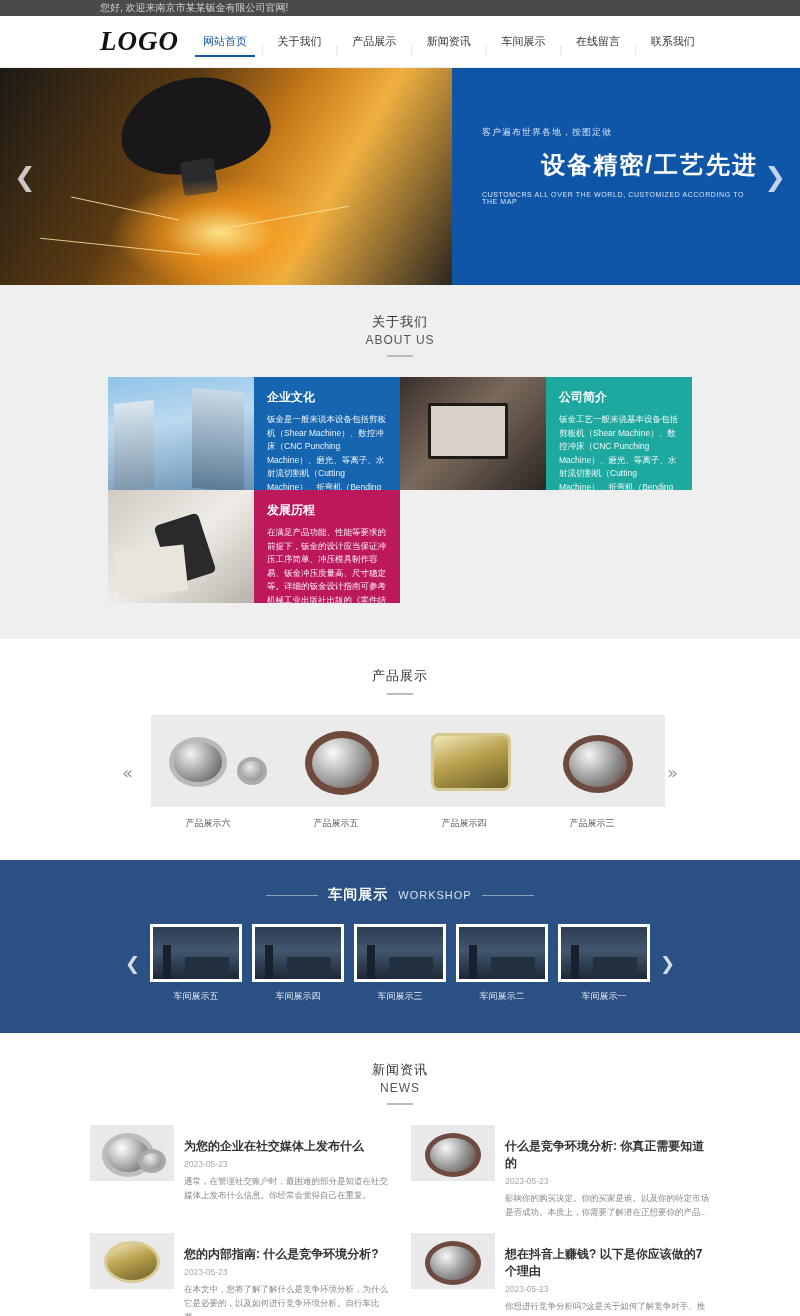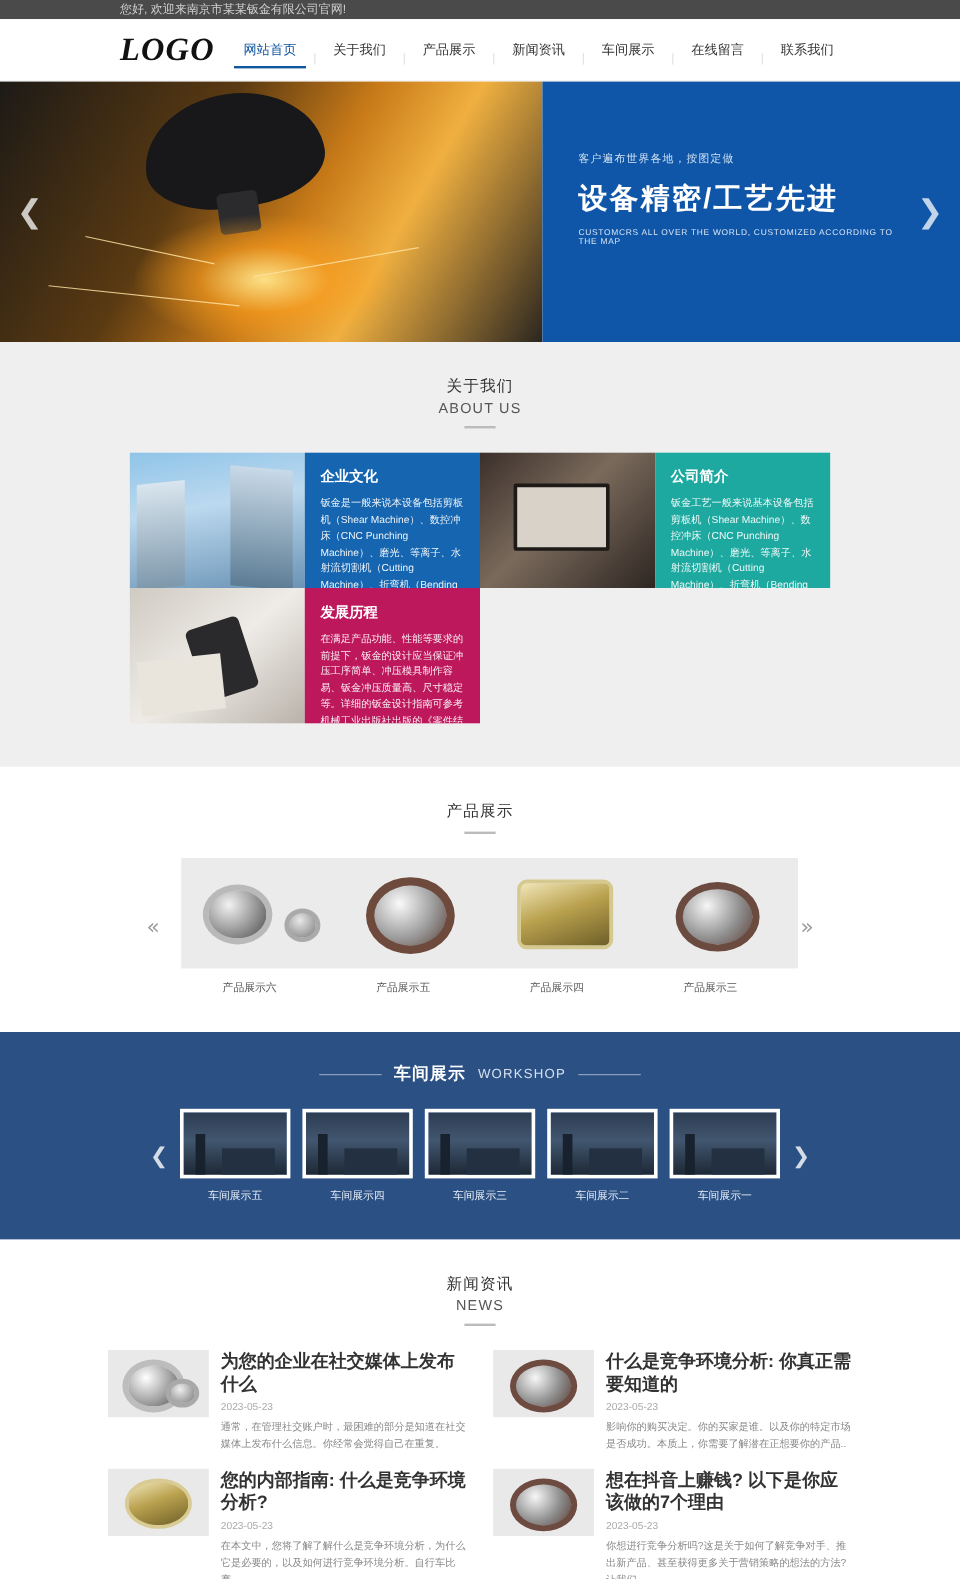--- a/index.html
+++ b/index.html
@@ -115,20 +115,21 @@
     font-size: 9px;
     color: #cfe0f3;
     letter-spacing: 1px;
     margin-bottom: 10px;
   }
   .banner-title {
     font-size: 24px;
     font-weight: bold;
     letter-spacing: 2px;
     margin-bottom: 10px;
+    text-align: right;
   }
   .banner-en {
     font-size: 7px;
     letter-spacing: .6px;
     color: #d7e4f4;
   }
   .arrow {
     position: absolute;
     top: 50%;
     transform: translateY(-50%);
@@ -298,21 +299,21 @@
     background: radial-gradient(circle at 35% 30%, #fff, #9a9a9a 60%, #4c4c4c);
     border: 5px solid #bdbdbd; }
   .nt2 { right:8px; top:24px; width:28px; height:24px;
     background: radial-gradient(circle at 40% 30%, #eee, #7a7a7a); border:4px solid #a9a9a9;}
   .nt-gold { left:14px; top:8px; width:56px; height:42px; border-radius:6px;
     background: linear-gradient(160deg,#f3e8bd,#b9a14e 45%,#6e5f28); border:3px solid #d8cb93; }
   .nt-brown { left:14px; top:8px; width:56px; height:44px;
     background: radial-gradient(circle at 35% 30%, #f7f7f7, #8e8e8e 55%, #5b3f36);
     border:5px solid #6d4b40; }
   .news-body { flex: 1; min-width: 0; }
-  .news-title { font-size: 15px; color: #333; font-weight: bold; margin-bottom: 4px; }
+  .news-title { font-size: 12px; color: #333; font-weight: bold; margin-bottom: 4px; margin-top: 13px; }
   .news-date { font-size: 8.5px; color: #aaa; margin-bottom: 5px; }
   .news-desc { font-size: 8.5px; color: #888; line-height: 1.65; }
 </style>
 </head>
 <body>
 
 <div class="page">
 
   <div class="topbar">
     <span>您好, 欢迎来南京市某某钣金有限公司官网!</span>

